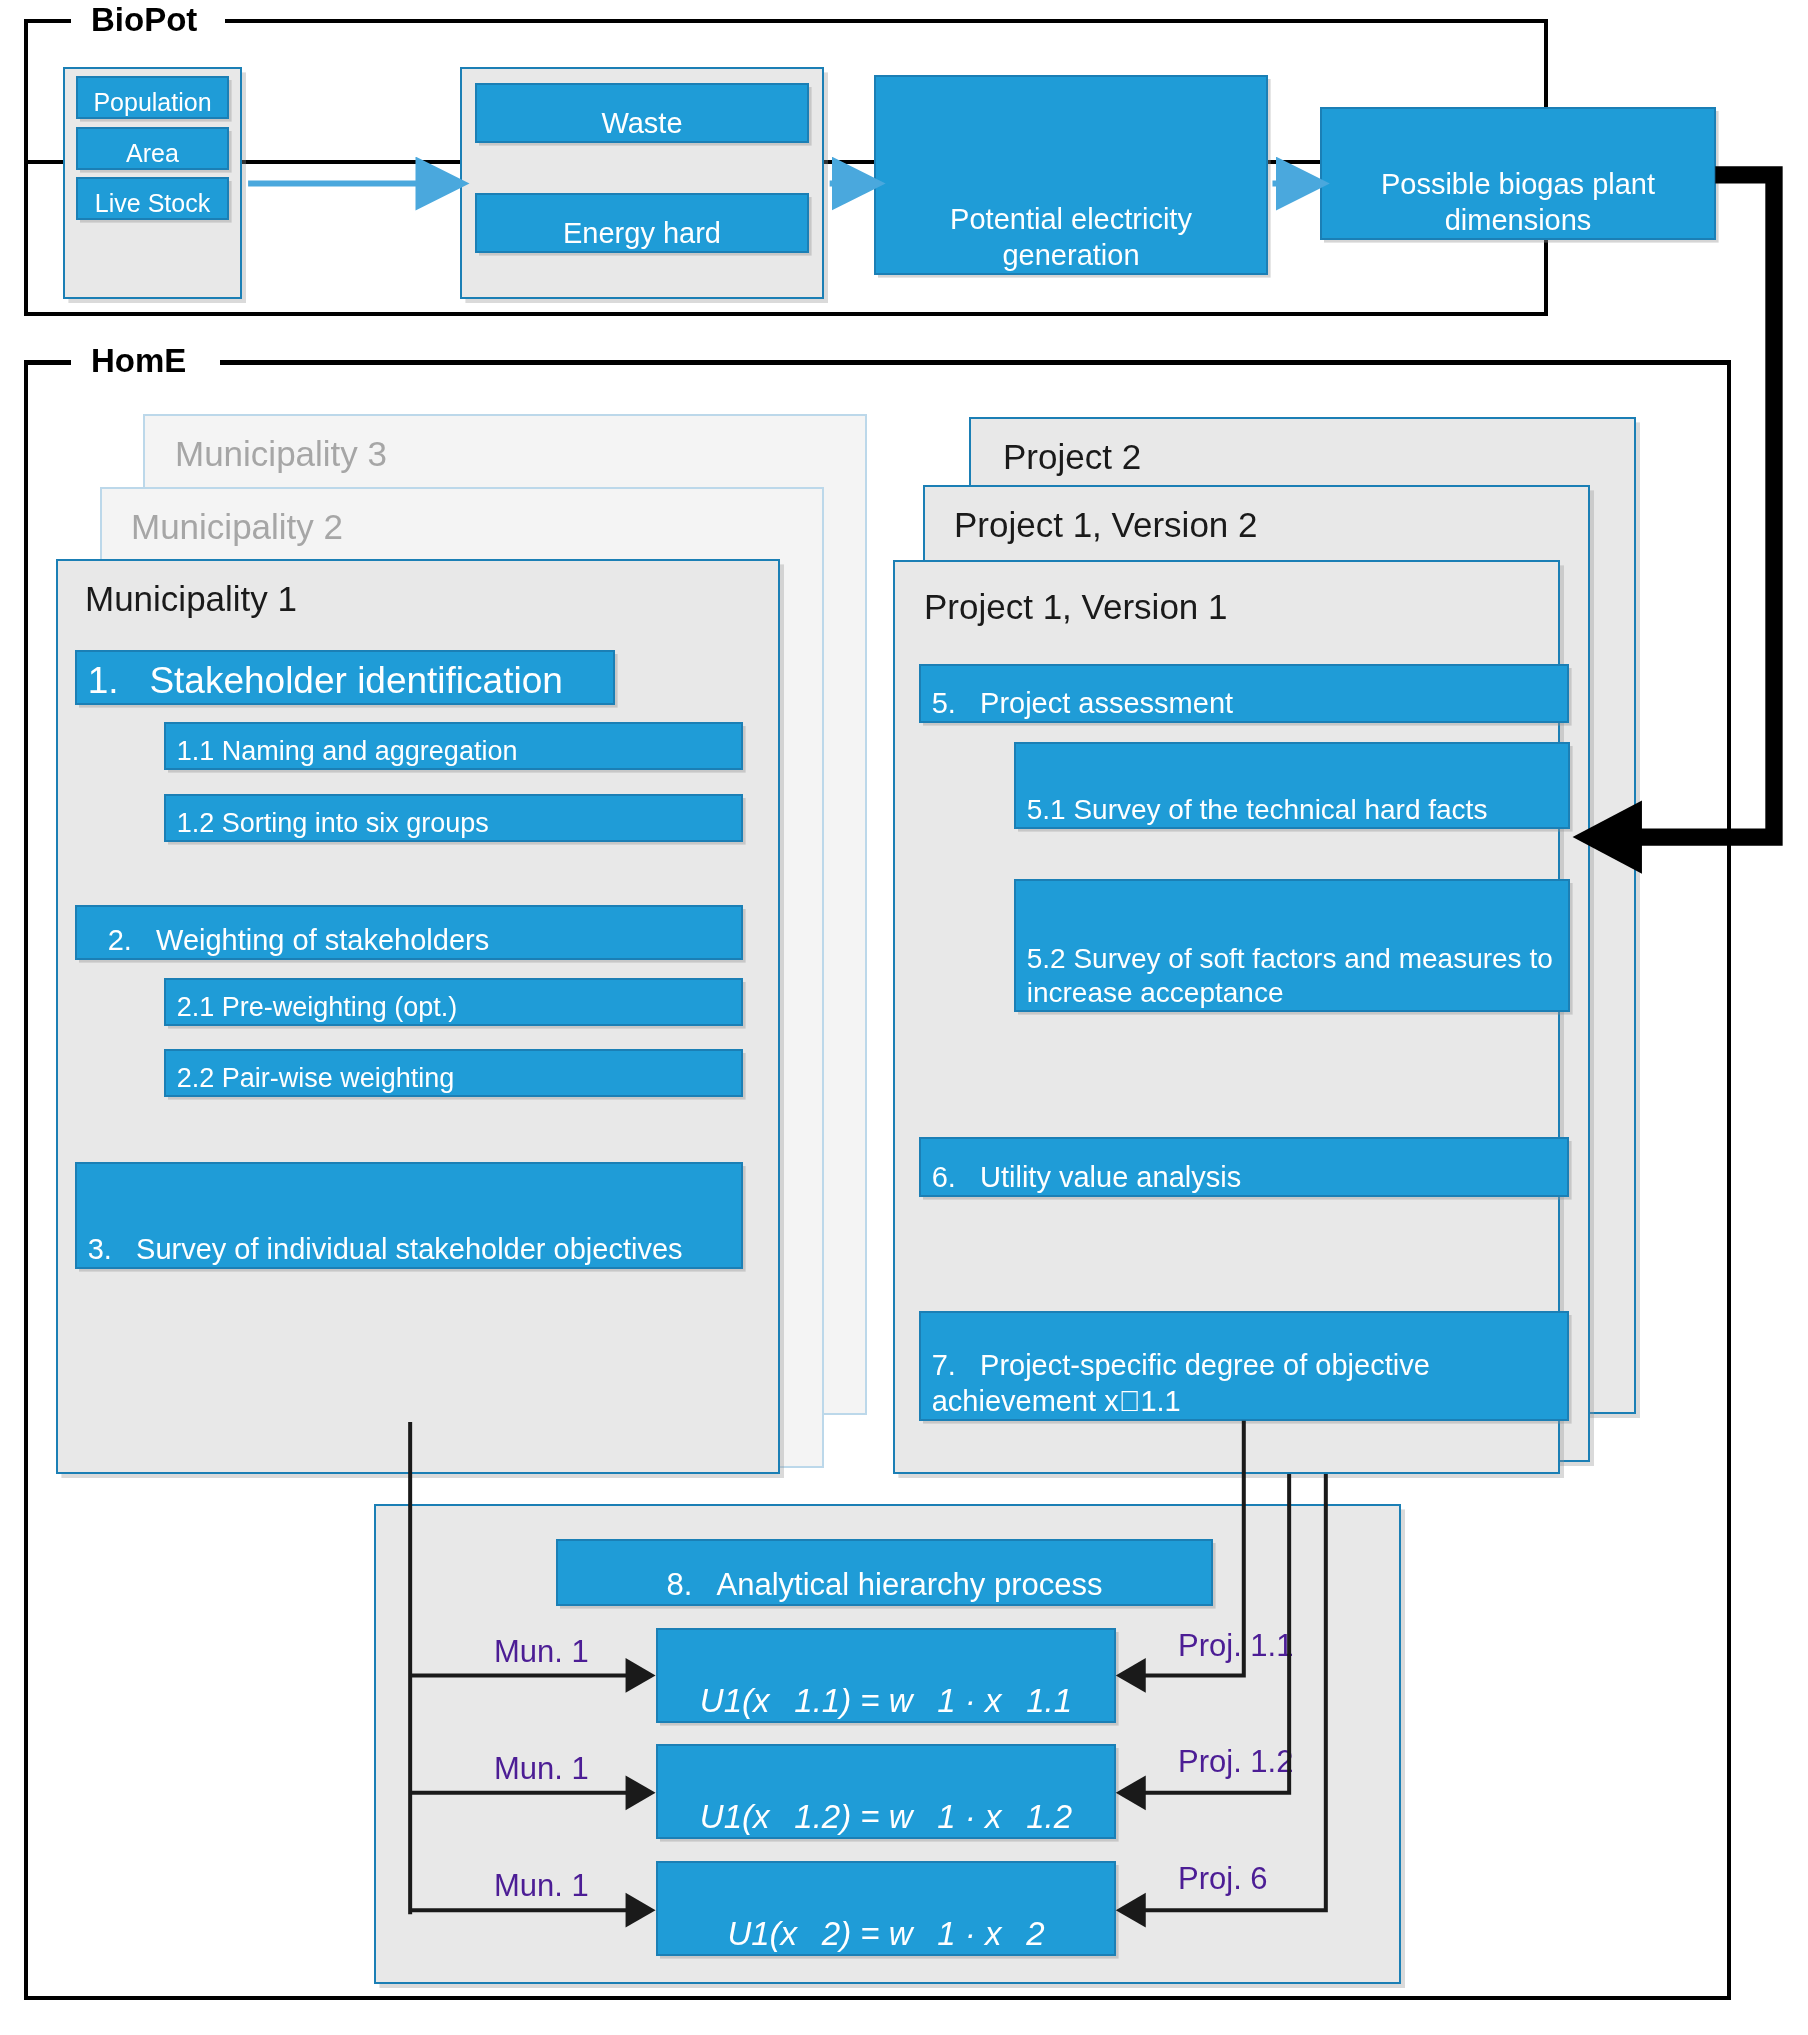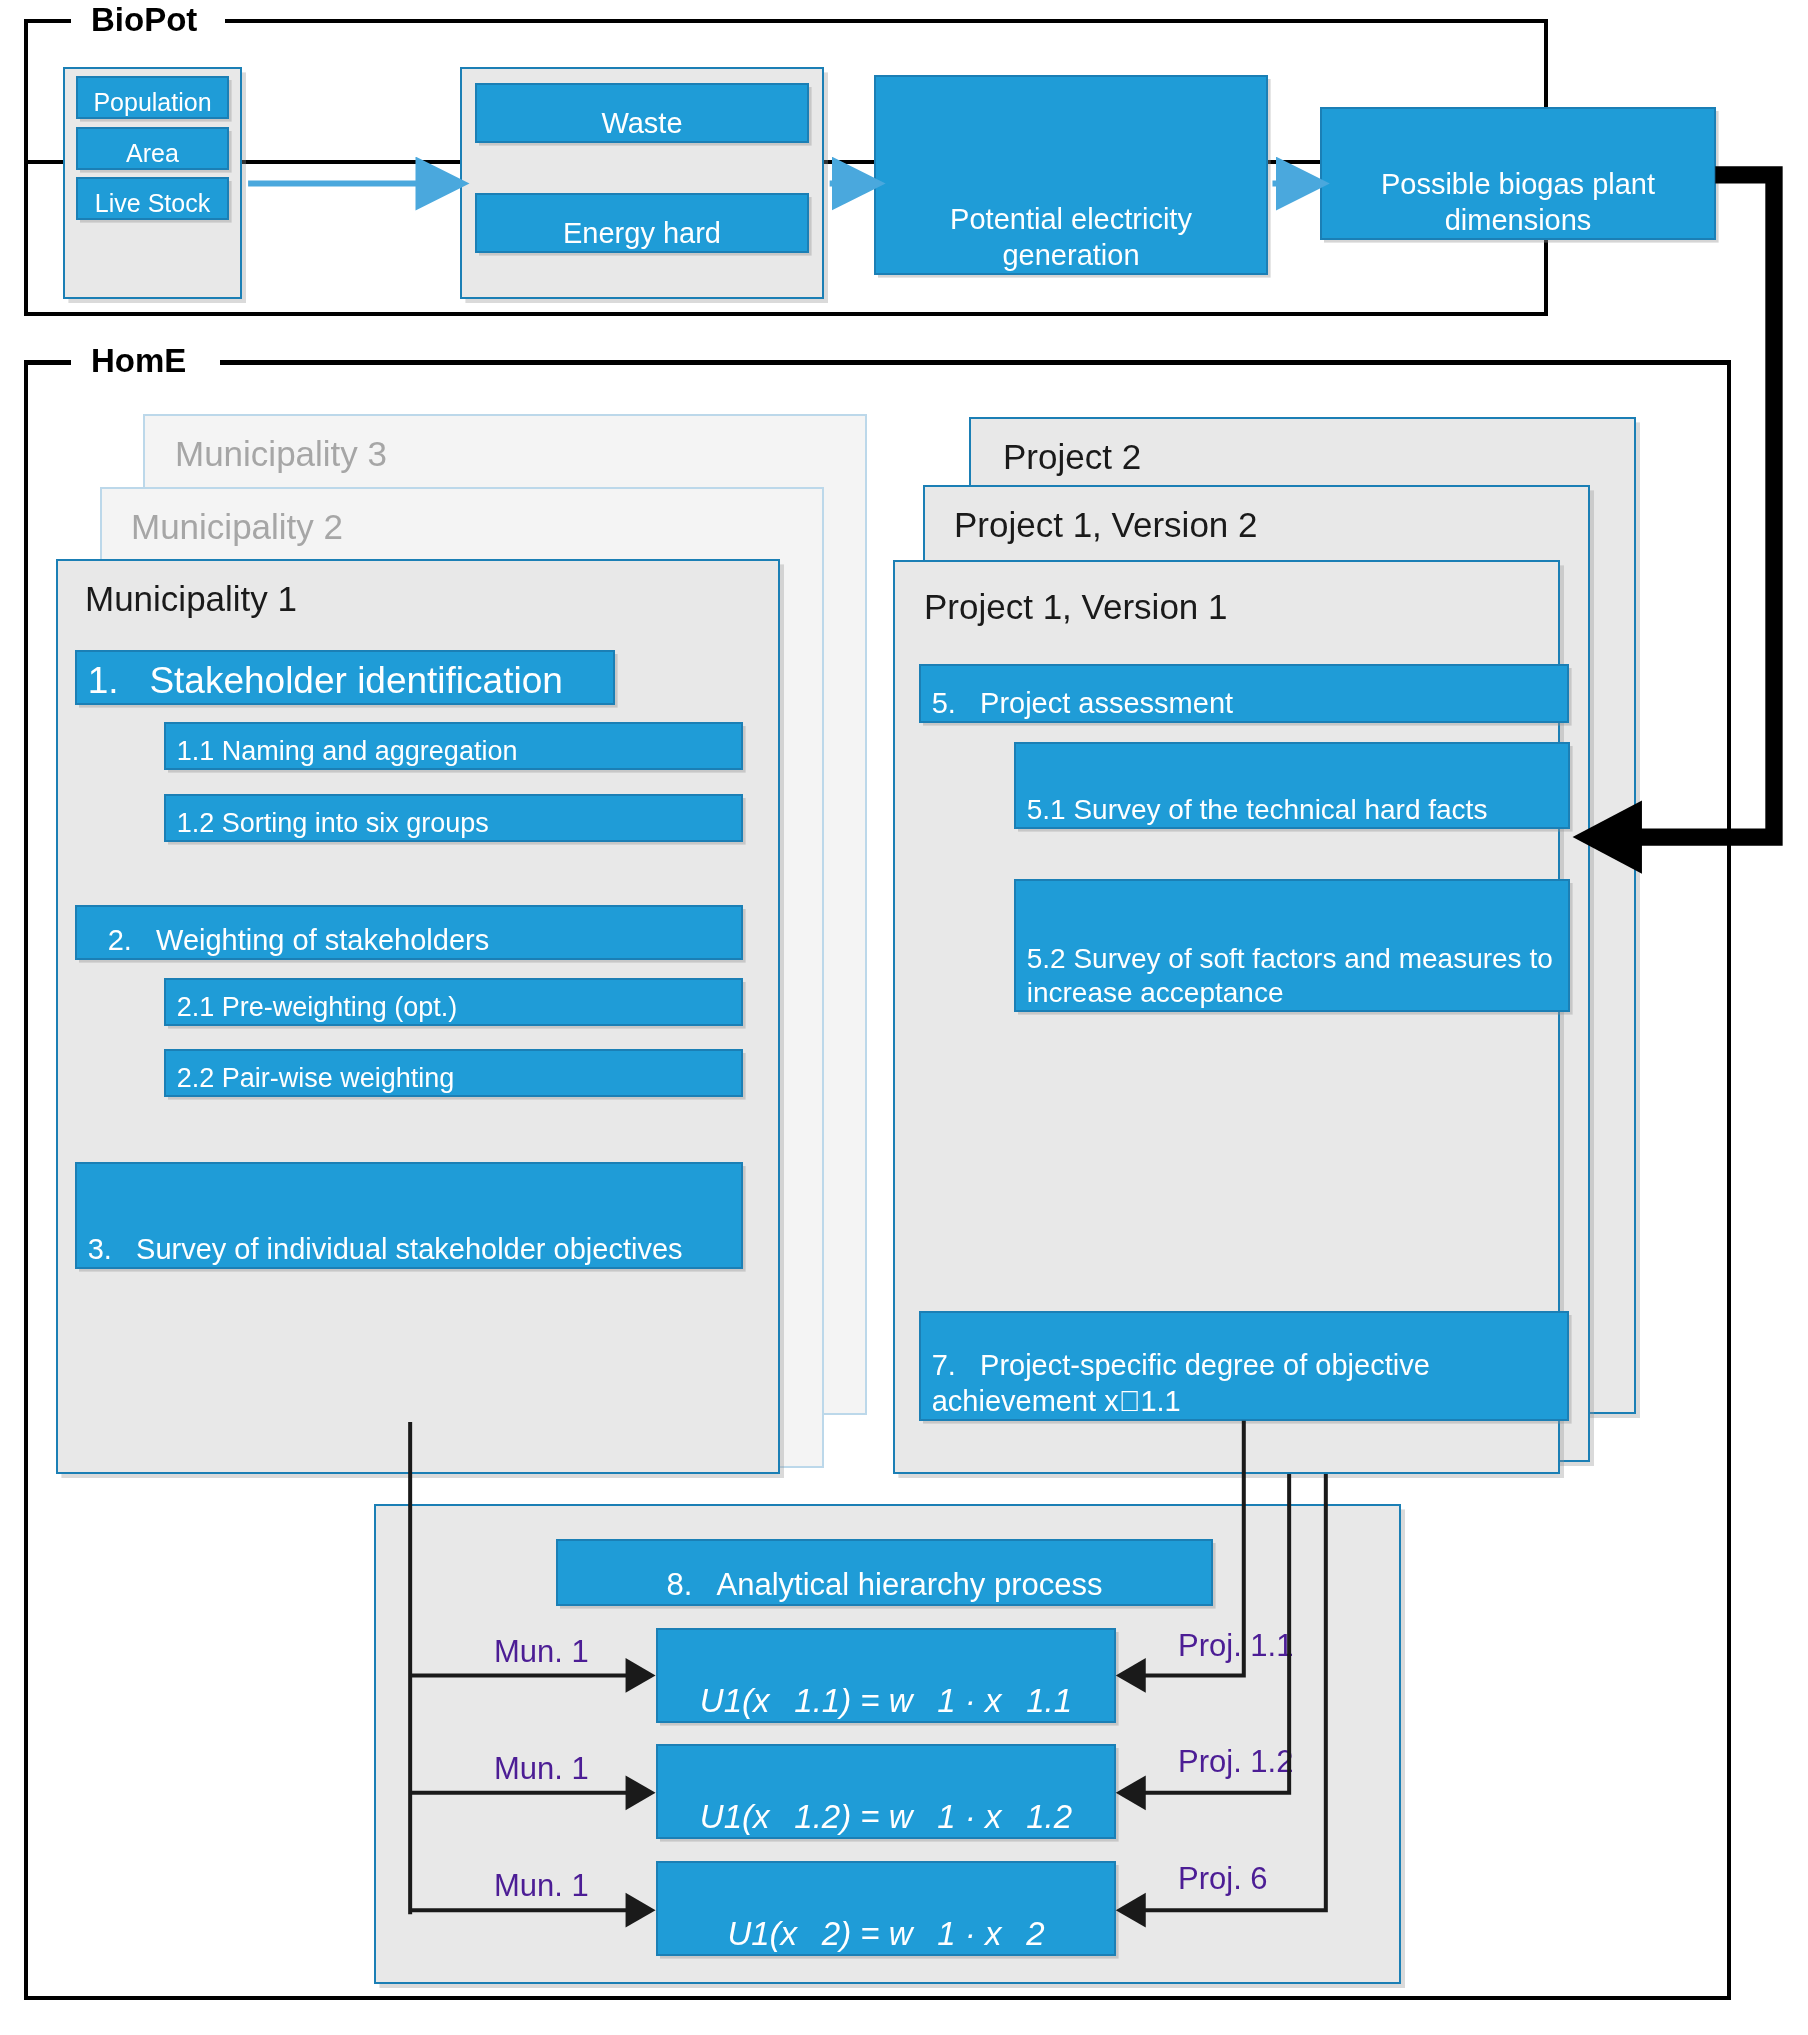--- a/index.html
+++ b/index.html
@@ -161,20 +161,23 @@
 
   <div class="bx left" style="left:919px; top:664px; width:650px; height:59px; font-size:29px;">
     <span class="t">5.&nbsp;&nbsp; Project assessment</span>
   </div>
   <div class="bx left" style="left:1014px; top:742px; width:556px; height:87px; font-size:28px;">
     <span class="t">5.1 Survey of the technical hard facts</span>
   </div>
   <div class="bx left" style="left:1014px; top:879px; width:556px; height:133px; font-size:28px;">
     <span class="t">5.2 Survey of soft factors  and measures to increase acceptance</span>
   </div>
+  <div class="bx left" style="left:919px; top:1137px; width:650px; height:60px; font-size:29px;">
+    <span class="t">6.&nbsp;&nbsp; Utility value analysis</span>
+  </div>
   <div class="bx left" style="left:919px; top:1311px; width:650px; height:110px; font-size:29px;">
     <span class="t">7.&nbsp;&nbsp; Project-specific degree of objective achievement x⃗1.1</span>
   </div>
 
   <div class="card" style="left:374px; top:1504px; width:1027px; height:480px;"></div>
 
   <div class="bx center" style="left:556px; top:1539px; width:657px; height:67px; font-size:31px;">
     <span class="t">8.&nbsp;&nbsp; Analytical hierarchy process</span>
   </div>
 

